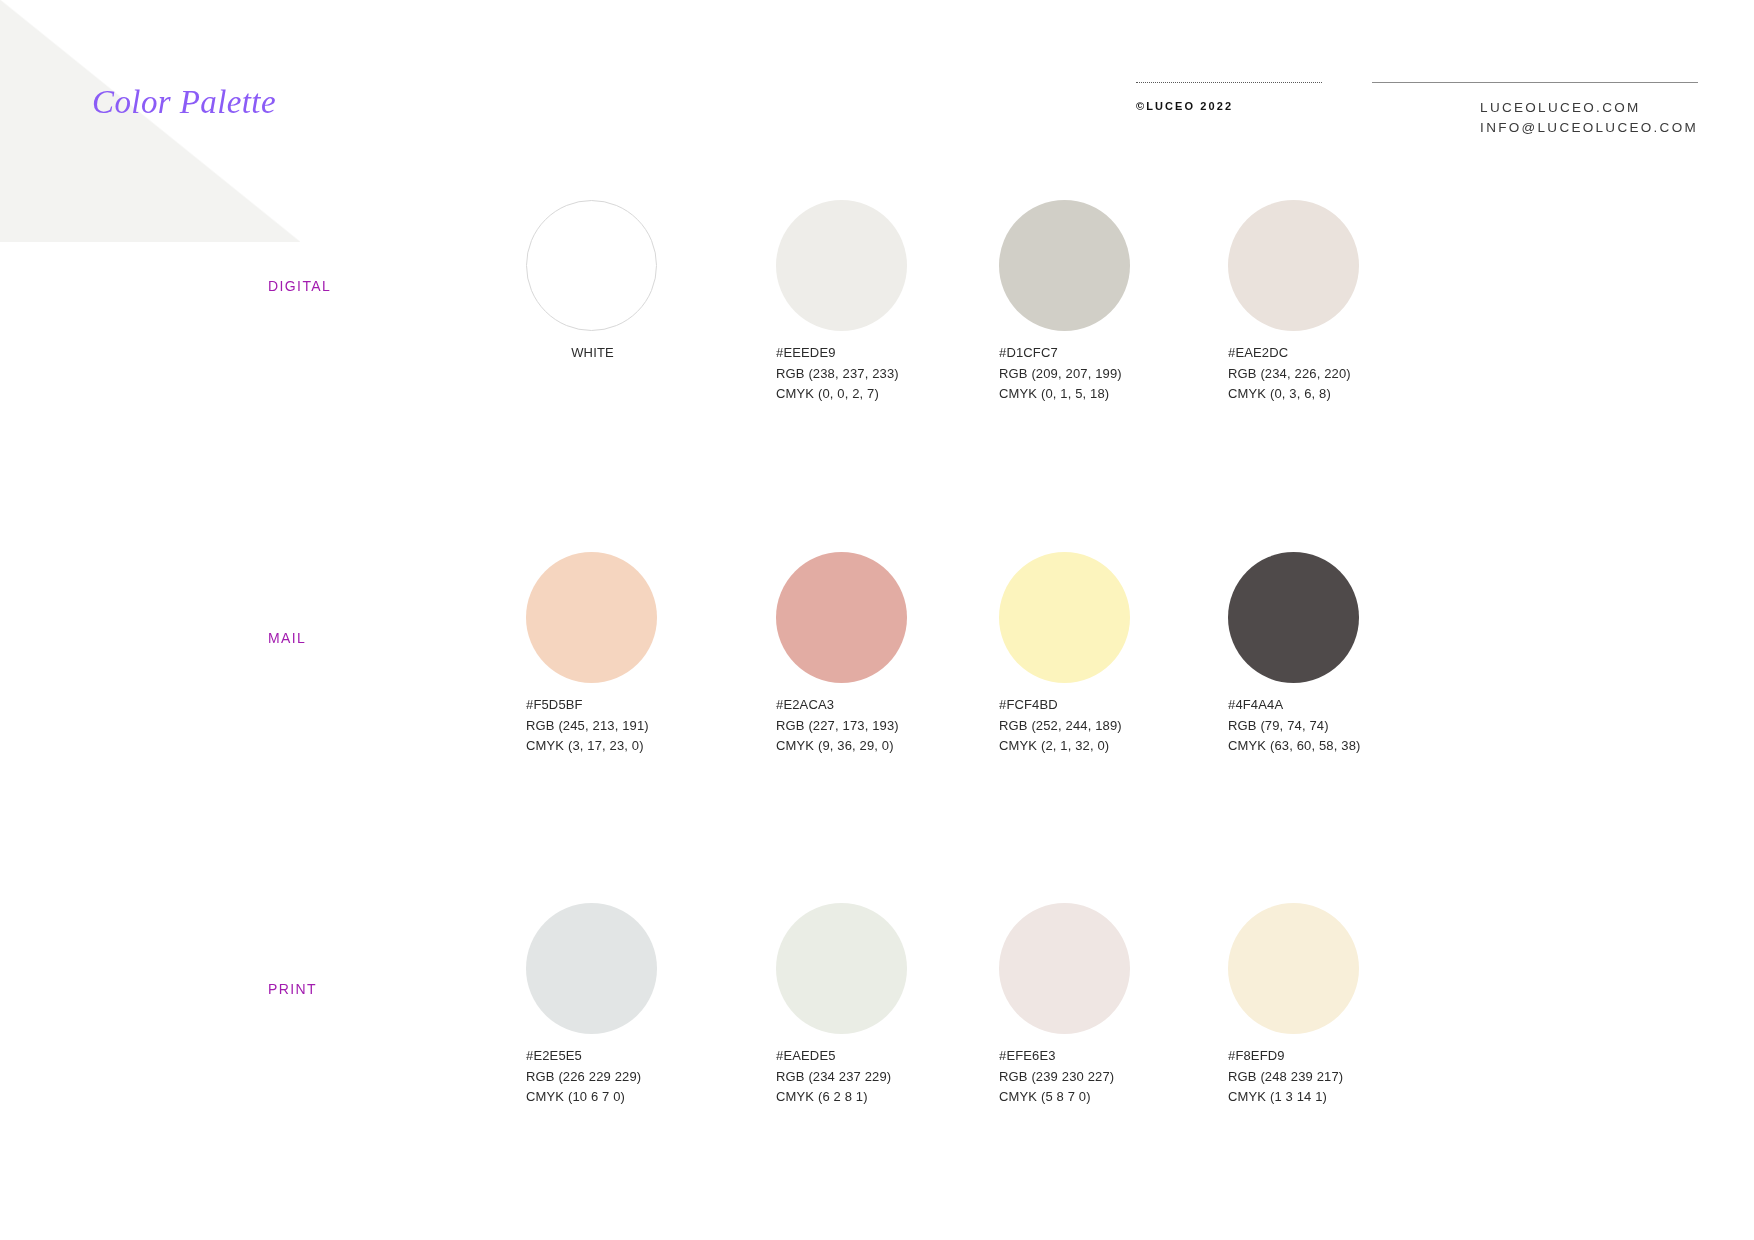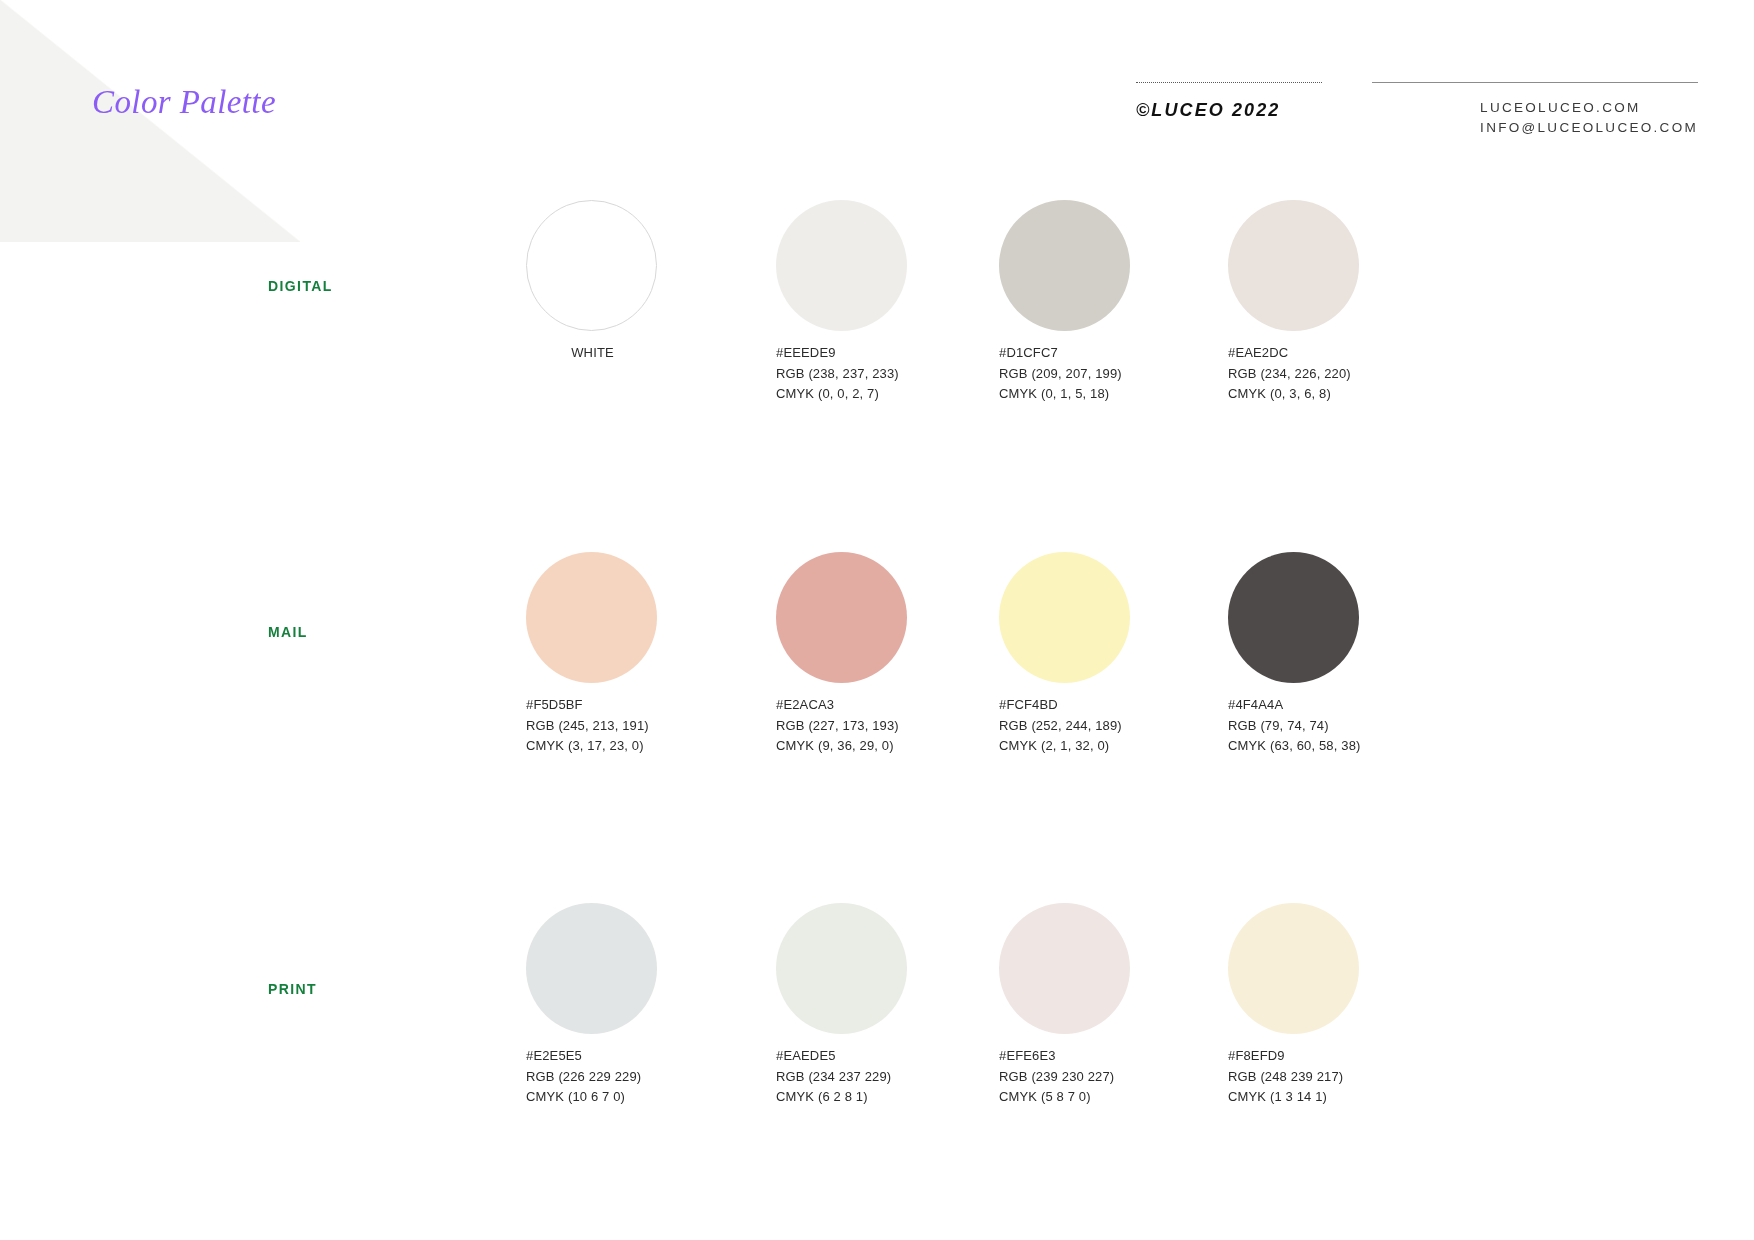--- a/index.html
+++ b/index.html
@@ -59,26 +59,25 @@
     left: 278px;
     top: 12px;
     right: 56px;
     height: 1px;
     background: #8c8c8c;
   }
   #copyright {
     position: absolute;
     left: 42px;
     top: 30px;
-    font-size: 18px;
+    font-size: 11px;
     font-weight: bold;
     letter-spacing: 2.1px;
     color: #111111;
     white-space: nowrap;
-    font-style: italic;
   }
   #contact-block {
     position: absolute;
     right: 56px;
     top: 28px;
     text-align: left;
   }
   #contact-block .contact-line {
     font-size: 13.5px;
     letter-spacing: 2.3px;
@@ -94,27 +93,27 @@
     width: 1754px;
   }
   #group-digital { top: 200px; }
   #group-mail    { top: 552px; }
   #group-print   { top: 903px; }
 
   .group-label {
     position: absolute;
     left: 268px;
     font-size: 14px;
-    font-weight: bold;
+    font-weight: normal;
     letter-spacing: 1.4px;
-    color: #15803d;
+    color: #a21caf;
     white-space: nowrap;
   }
   #group-digital .group-label { top: 78px; }
-  #group-mail .group-label    { top: 72px; }
+  #group-mail .group-label    { top: 78px; }
   #group-print .group-label   { top: 78px; }
 
   .swatch-row {
     position: absolute;
     left: 505px;
     top: 0;
   }
   .swatch {
     position: absolute;
     top: 0;

